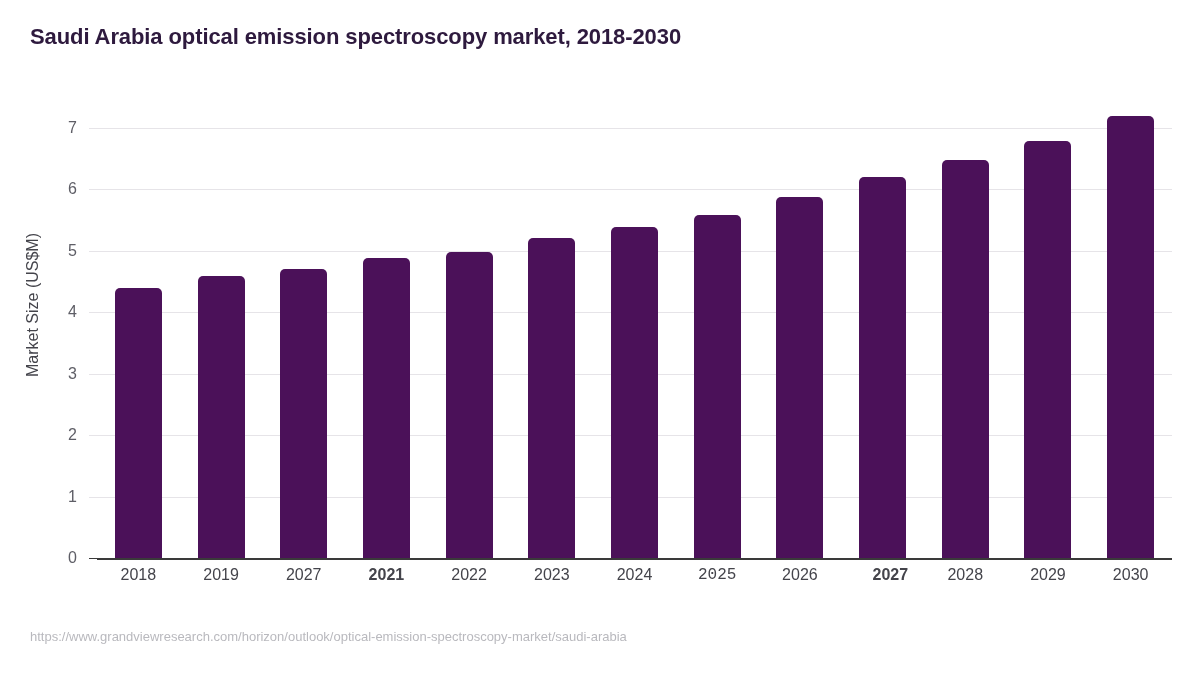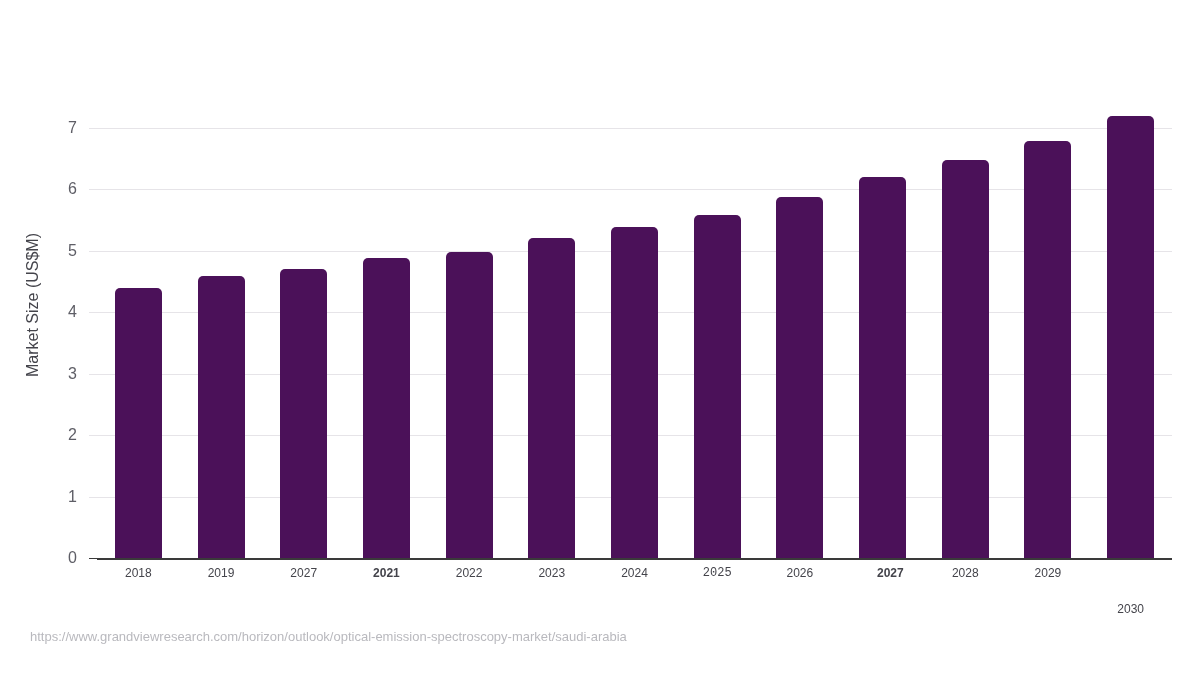--- a/index.html
+++ b/index.html
@@ -115,39 +115,40 @@
     left: 97px;
     top: 566px;
     width: 1075px;
     height: 30px;
   }
   .xtick-label {
     position: absolute;
     top: 0;
     width: 80px;
     text-align: center;
-    font-size: 12px;
+    font-size: 16px;
     color: #44444B;
   }
 
   
   #source-url {
     position: absolute;
     left: 30px;
     top: 629px;
     font-size: 13px;
     color: #B9B9BE;
     white-space: nowrap;
   }
 </style>
 </head>
 <body>
 
 <div id="card">
 
+  <div id="chart-title">Saudi Arabia optical emission spectroscopy market, 2018-2030</div>
 
   <div id="yaxis-title">Market Size (US$M)</div>
 
   <div id="ytick-labels">
       <div class="ytick-label" style="top: 458px;">0</div>
       <div class="ytick-label" style="top: 396.523px;">1</div>
       <div class="ytick-label" style="top: 335.047px;">2</div>
       <div class="ytick-label" style="top: 273.57px;">3</div>
       <div class="ytick-label" style="top: 212.094px;">4</div>
       <div class="ytick-label" style="top: 150.617px;">5</div>
@@ -223,18 +224,18 @@
       <div class="xtick-label" style="left: 165.385px; width: 82.6923px;">2027</div>
       <div class="xtick-label" style="left: 248.077px; width: 82.6923px; font-weight: bold;">2021</div>
       <div class="xtick-label" style="left: 330.769px; width: 82.6923px;">2022</div>
       <div class="xtick-label" style="left: 413.462px; width: 82.6923px;">2023</div>
       <div class="xtick-label" style="left: 496.154px; width: 82.6923px;">2024</div>
       <div class="xtick-label" style="left: 578.846px; width: 82.6923px; font-family: Liberation Mono, monospace;">2025</div>
       <div class="xtick-label" style="left: 661.538px; width: 82.6923px;">2026</div>
       <div class="xtick-label" style="left: 752px; width: 82.6923px; font-weight: bold;">2027</div>
       <div class="xtick-label" style="left: 826.923px; width: 82.6923px;">2028</div>
       <div class="xtick-label" style="left: 909.615px; width: 82.6923px;">2029</div>
-      <div class="xtick-label" style="left: 992.308px; width: 82.6923px; margin-top: 36px;">2030</div>
+      <div class="xtick-label" style="left: 992.308px; width: 82.6923px;">2030</div>
     </div>
 
   <div id="source-url">https://www.grandviewresearch.com/horizon/outlook/optical-emission-spectroscopy-market/saudi-arabia</div>
 
 </div>
 
 </body></html>

